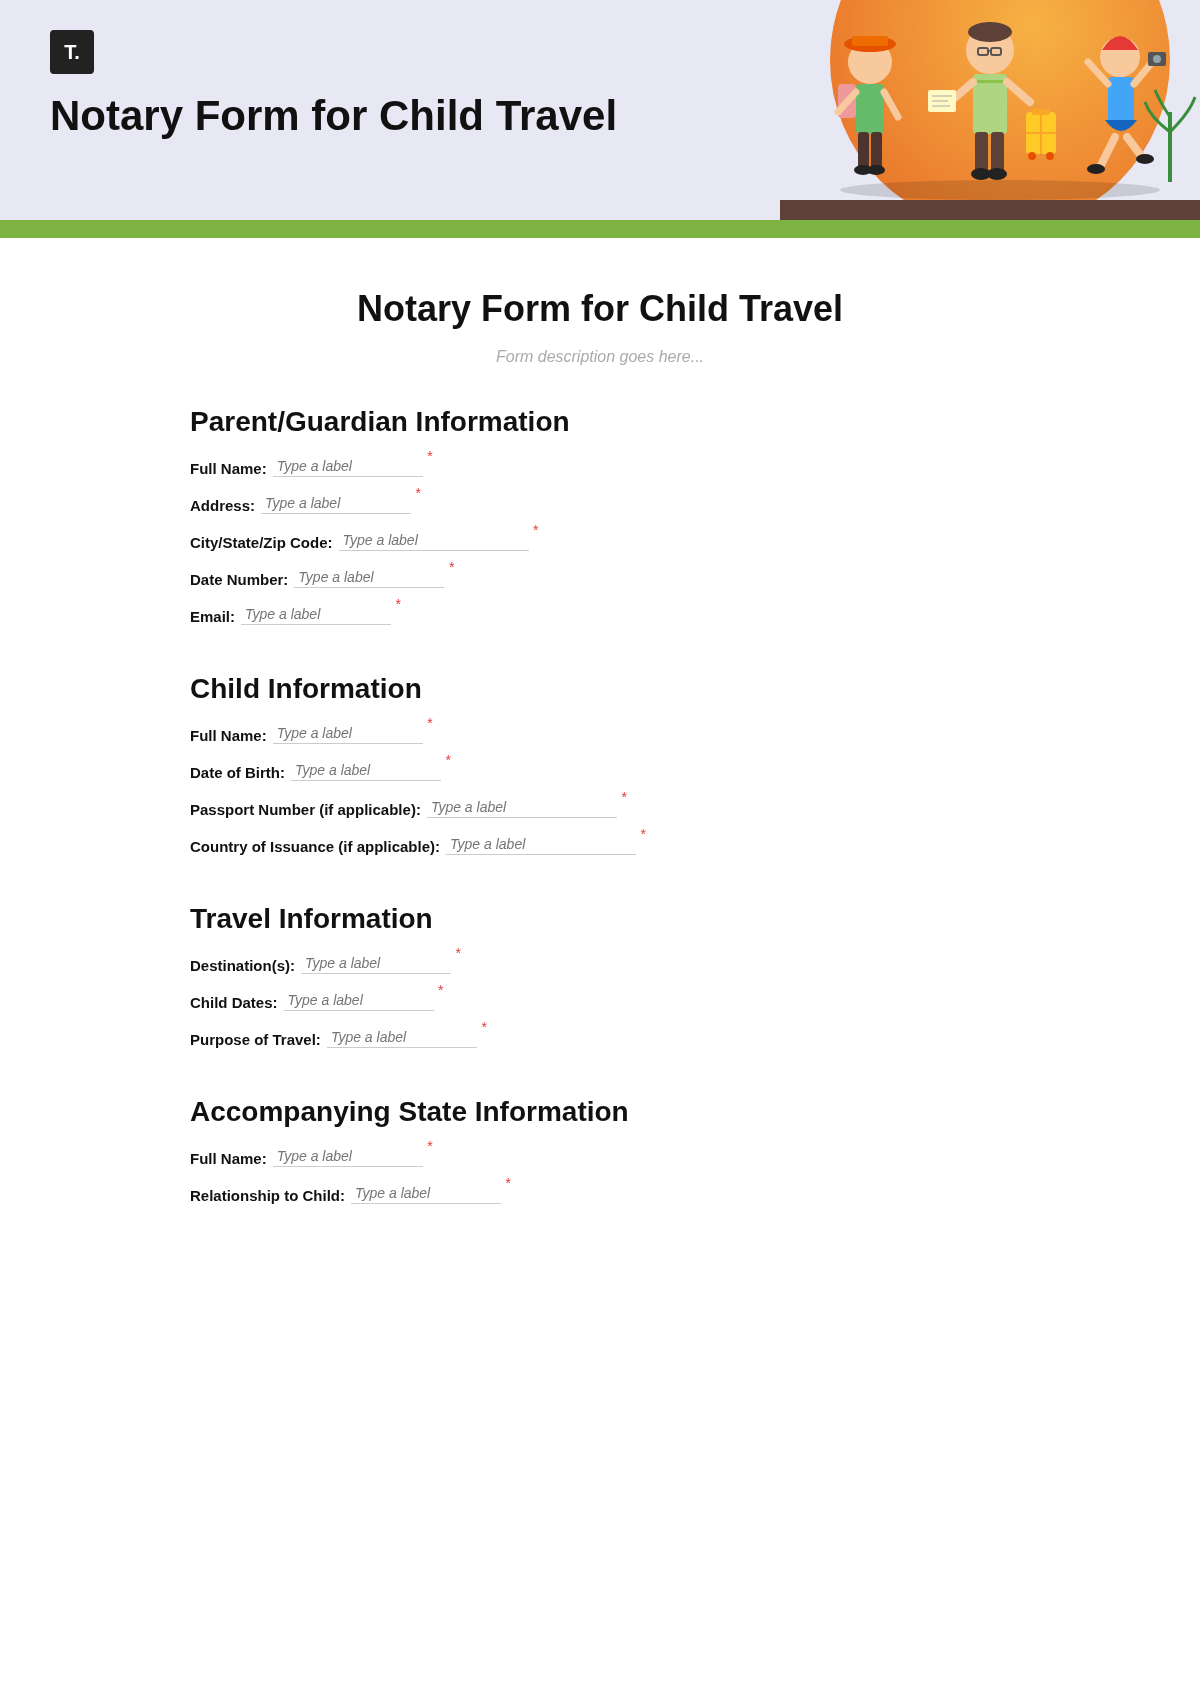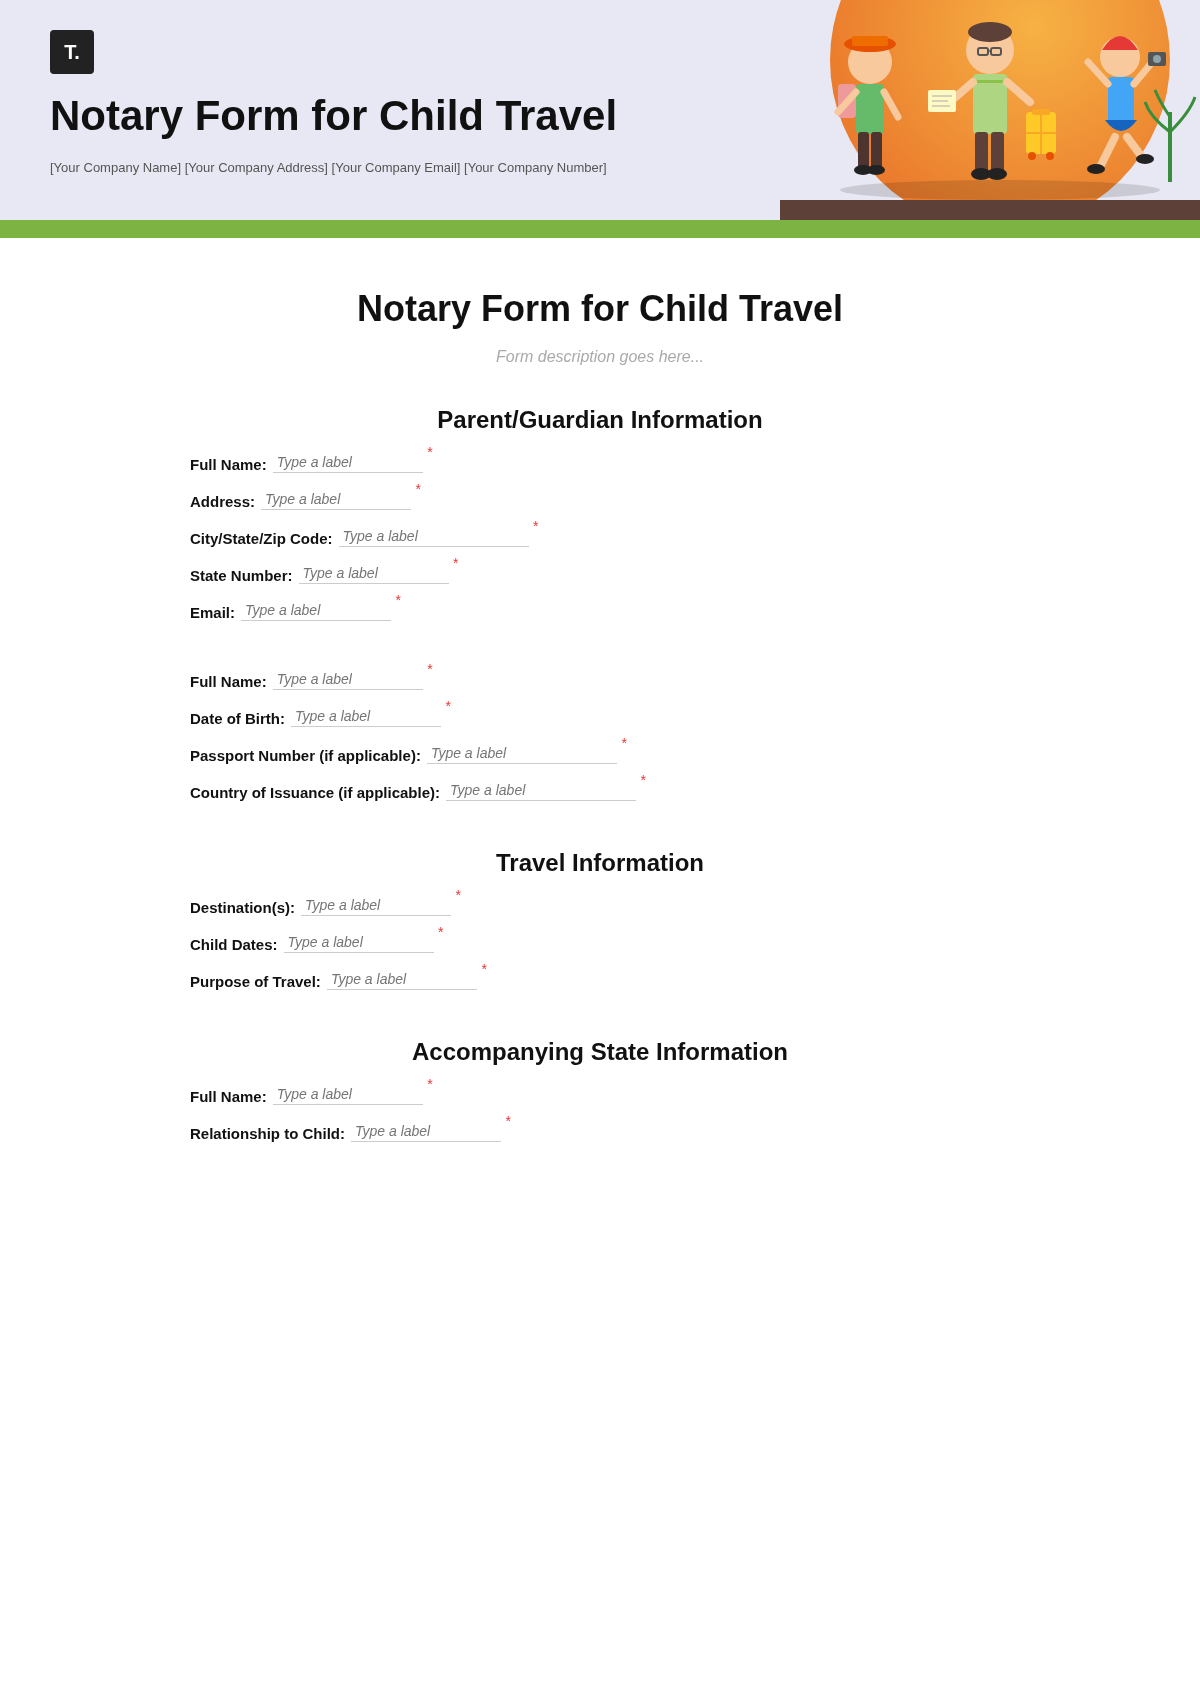--- a/index.html
+++ b/index.html
@@ -103,27 +103,26 @@
     .form-description {
       font-size: 16px;
       color: #aaa;
       font-style: italic;
       text-align: center;
       margin-bottom: 40px;
       font-family: Arial, sans-serif;
     }
 
     .section-title {
-      font-size: 24px;
+      font-size: 28px;
       font-weight: bold;
       color: #111;
       font-family: Arial, sans-serif;
       margin-bottom: 18px;
       margin-top: 28px;
-      text-align: center;
     }
 
     .section-block {
       margin-bottom: 48px;
     }
 
     .field-row {
       display: flex;
       align-items: flex-end;
       margin-bottom: 16px;
@@ -167,21 +166,20 @@
       right: -10px;
       font-family: Arial, sans-serif;
     }
   </style>
 </head>
 <body>
 
 <div class="header">
   <div class="header-logo">T.</div>
   <div class="header-title">Notary Form for Child Travel</div>
-  <div class="header-meta">[Your Company Name] [Your Company Address] [Your Company Email] [Your Company Number]</div>
 
   <div class="header-illustration">
 
     <div class="illus-bg-circle"></div>
 
     <svg style="position:absolute;right:0;bottom:18px;width:420px;height:200px;" viewBox="0 0 420 200">
 
       <ellipse cx="220" cy="188" rx="160" ry="10" fill="rgba(0,0,0,0.13)"></ellipse>
 
       <circle cx="90" cy="60" r="22" fill="#f9c99e"></circle>
@@ -292,37 +290,38 @@
 
     <div class="field-row">
       <span class="field-label">City/State/Zip Code:</span>
       <div class="field-input-wrapper">
         <input class="field-input medium" placeholder="Type a label" type="text" style="">
         <span class="required-star">*</span>
       </div>
     </div>
 
     <div class="field-row">
-      <span class="field-label">State Number:</span>
+      <span class="field-label">Date Number:</span>
       <div class="field-input-wrapper">
         <input class="field-input" placeholder="Type a label" type="text" style="">
         <span class="required-star">*</span>
       </div>
     </div>
 
     <div class="field-row">
       <span class="field-label">Email:</span>
       <div class="field-input-wrapper">
         <input class="field-input" placeholder="Type a label" type="text" style="">
         <span class="required-star">*</span>
       </div>
     </div>
   </div>
 
   <div class="section-block">
+    <div class="section-title">Child Information</div>
 
     <div class="field-row">
       <span class="field-label">Full Name:</span>
       <div class="field-input-wrapper">
         <input class="field-input" placeholder="Type a label" type="text" style="">
         <span class="required-star">*</span>
       </div>
     </div>
 
     <div class="field-row">

